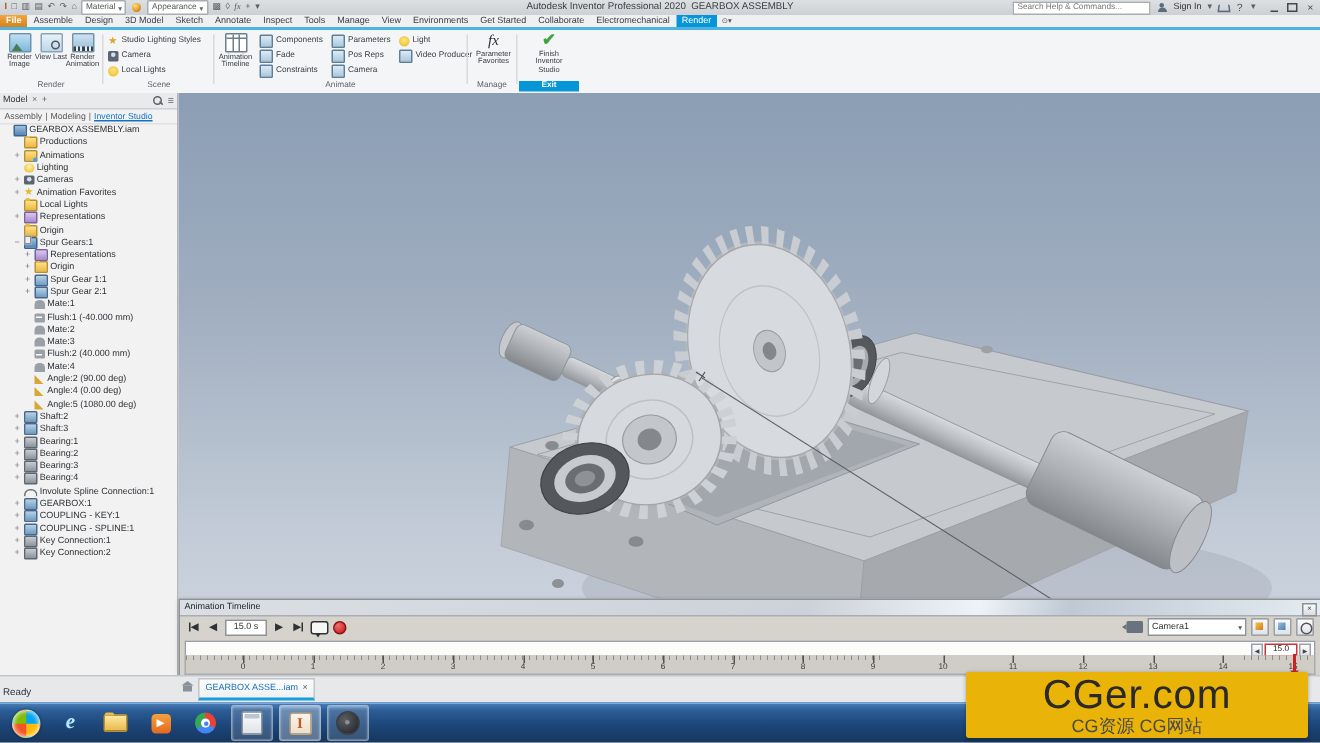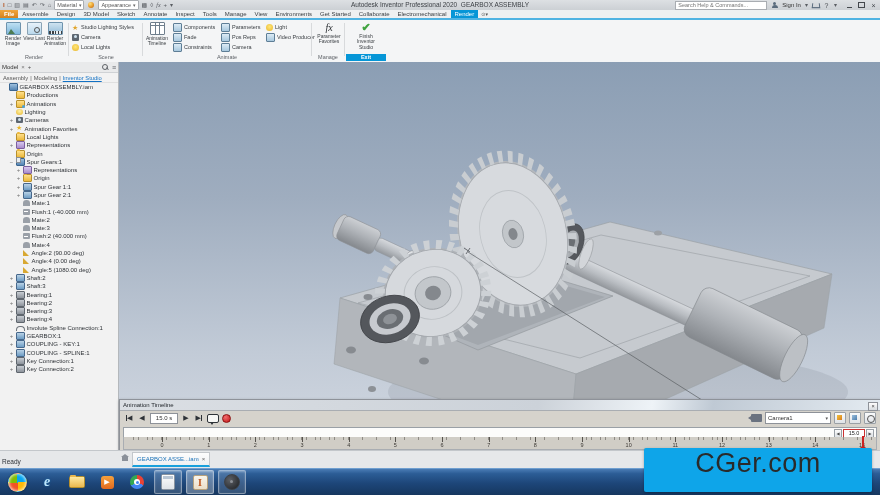--- a/index.html
+++ b/index.html
@@ -152,21 +152,21 @@
   .i-media-player{width:13px;height:13px;border-radius:3px;background:linear-gradient(#f6a13c,#e2691f);color:#fff;font-size:7px;display:flex;align-items:center;justify-content:center;}
   .i-chrome{width:14px;height:14px;border-radius:50%;background:conic-gradient(#ea4335 0 33%,#4285f4 0 66%,#34a853 0 100%);position:relative;}
   .i-chrome::before{content:"";position:absolute;left:4px;top:4px;width:6px;height:6px;background:#fff;border-radius:50%;}
   .i-chrome::after{content:"";position:absolute;left:5.5px;top:5.5px;width:3px;height:3px;background:#4285f4;border-radius:50%;}
   .i-calculator{width:12px;height:14px;background:linear-gradient(#fdfdfd,#dfe3e8);border:1px solid #8a94a0;border-radius:1.5px;position:relative;}
   .i-calculator::before{content:"";position:absolute;left:1px;top:1px;right:1px;height:3px;background:#b9c6d4;}
   .i-inventor{width:13px;height:13px;background:linear-gradient(#f9f5ec,#ecdfc9);border-radius:2px;color:#c2571f;font-family:"Liberation Serif",serif;font-weight:bold;font-size:10px;display:flex;align-items:center;justify-content:center;border:0.5px solid #b9a27c;}
   .i-recorder{width:14px;height:14px;border-radius:50%;background:radial-gradient(circle at 35% 35%,#5c6066,#1b1d20);position:relative;border:1px solid #3c4045;}
   .i-recorder::after{content:"";position:absolute;left:5px;top:5px;width:3px;height:3px;border-radius:50%;background:#8c9096;}
   
-  #watermark{position:absolute;right:8px;top:448px;width:228px;height:44px;background:#0ea5e9;border-radius:2px;box-shadow:0 1px 3px rgba(0,0,0,.3);text-align:center;z-index:50;}
+  #watermark{position:absolute;right:8px;top:448px;width:228px;height:44px;background:#eab308;border-radius:2px;box-shadow:0 1px 3px rgba(0,0,0,.3);text-align:center;z-index:50;}
   #wm1{font-size:27px;color:#2a2a2a;line-height:30px;letter-spacing:0.5px;}
   #wm2{font-size:12px;color:#4a4a4a;line-height:12px;}
 </style>
 </head>
 <body>
 
 <div id="app">
 
   <div id="titlebar">
     <div class="qa">
@@ -698,20 +698,21 @@
     <span id="ready">Ready</span>
     <span id="dochome"></span>
     <span id="doctab">
       <span>GEARBOX ASSE...iam</span>
         <span class="x">×</span>
     </span>
   </div>
 
   <div id="watermark">
     <div id="wm1">CGer.com</div>
+    <div id="wm2">CG资源 CG网站</div>
   </div>
 
   <div id="taskbar">
       <div class="tapp">
         <span class="ticon i-start"></span>
       </div>
       <div class="tapp">
         <span class="ticon i-internet-explorer">e</span>
       </div>
       <div class="tapp">

